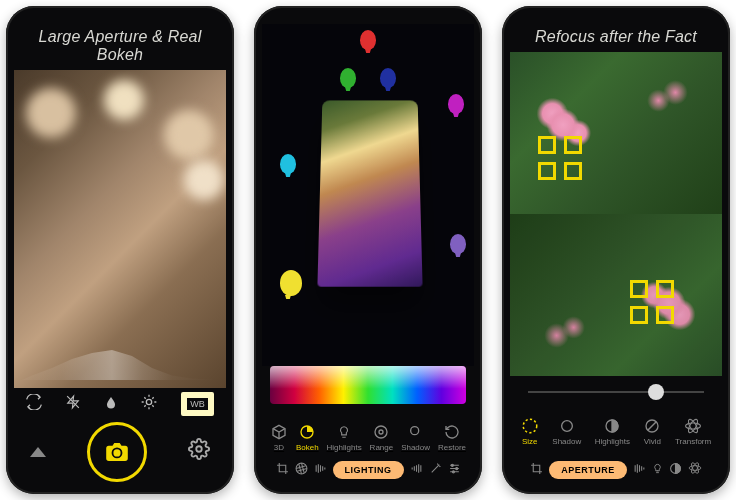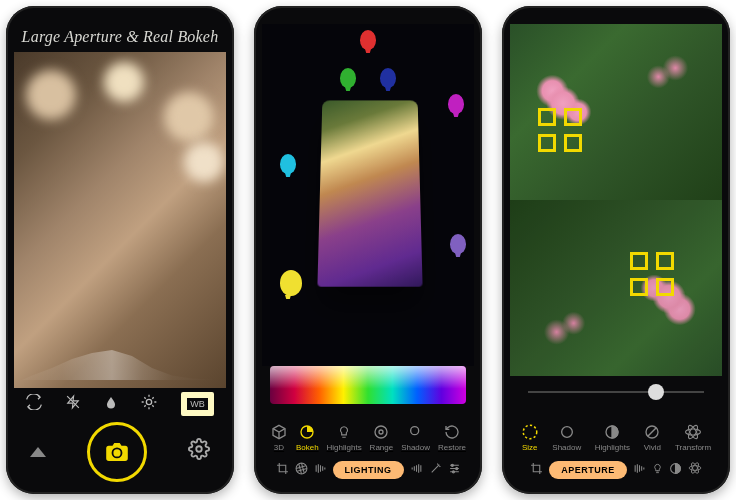--- a/index.html
+++ b/index.html
@@ -32,21 +32,21 @@
   bottom: 10px;
   display: flex;
   flex-direction: column;
 }
 .headline {
   color: #d8d8d3;
   font-size: 16px;
   text-align: center;
   padding: 4px 2px 6px 2px;
   font-style: italic;
-  font-family: Liberation Serif, serif;
+  font-family: Liberation Sans, sans-serif;
   letter-spacing: 0.2px;
 }
 
 
 .p1 .viewport {
   flex: 1;
   background: linear-gradient(135deg, #4a3a2a 0%, #6b5640 20%, #a0846a 40%, #c0a080 55%, #8a6e52 70%, #5a442e 100%);
   position: relative;
   overflow: hidden;
 }
@@ -226,21 +226,21 @@
   padding: 0 18px;
 }
 .slider-track { flex:1; height:2px; background:#444; position:relative; }
 .slider-knob {
   position:absolute; top:-7px; width:16px; height:16px;
   background:#ddd; border-radius:50%;
 }
 .p3 .adj-row {
   display: flex;
   justify-content: space-around;
-  align-items: flex-end;
+  align-items: center;
   height: 42px;
   padding: 2px 4px 0 4px;
 }
 </style>
 </head>
 <body>
 
 <div class="phone p1">
   <div class="phone-inner">
     <div class="headline">Large Aperture &amp; Real Bokeh</div>
@@ -394,20 +394,21 @@
             <circle cx="8" cy="6" r="2" fill="#888"></circle>
             <circle cx="16" cy="12" r="2" fill="#888"></circle>
             <circle cx="10" cy="18" r="2" fill="#888"></circle>
           </svg></span>
     </div>
   </div>
 </div>
 
 <div class="phone p3">
   <div class="phone-inner">
+    <div class="headline">Refocus after the Fact</div>
     <div class="viewport">
       <div class="pane top"></div>
       <div class="pane bot"></div>
       <div class="focus-bracket" style="left:28px;top:84px">
         <span class="fb-tl"></span>
           <span class="fb-tr"></span>
           <span class="fb-bl"></span>
           <span class="fb-br"></span>
       </div>
       <div class="focus-bracket" style="left:120px;top:228px">

